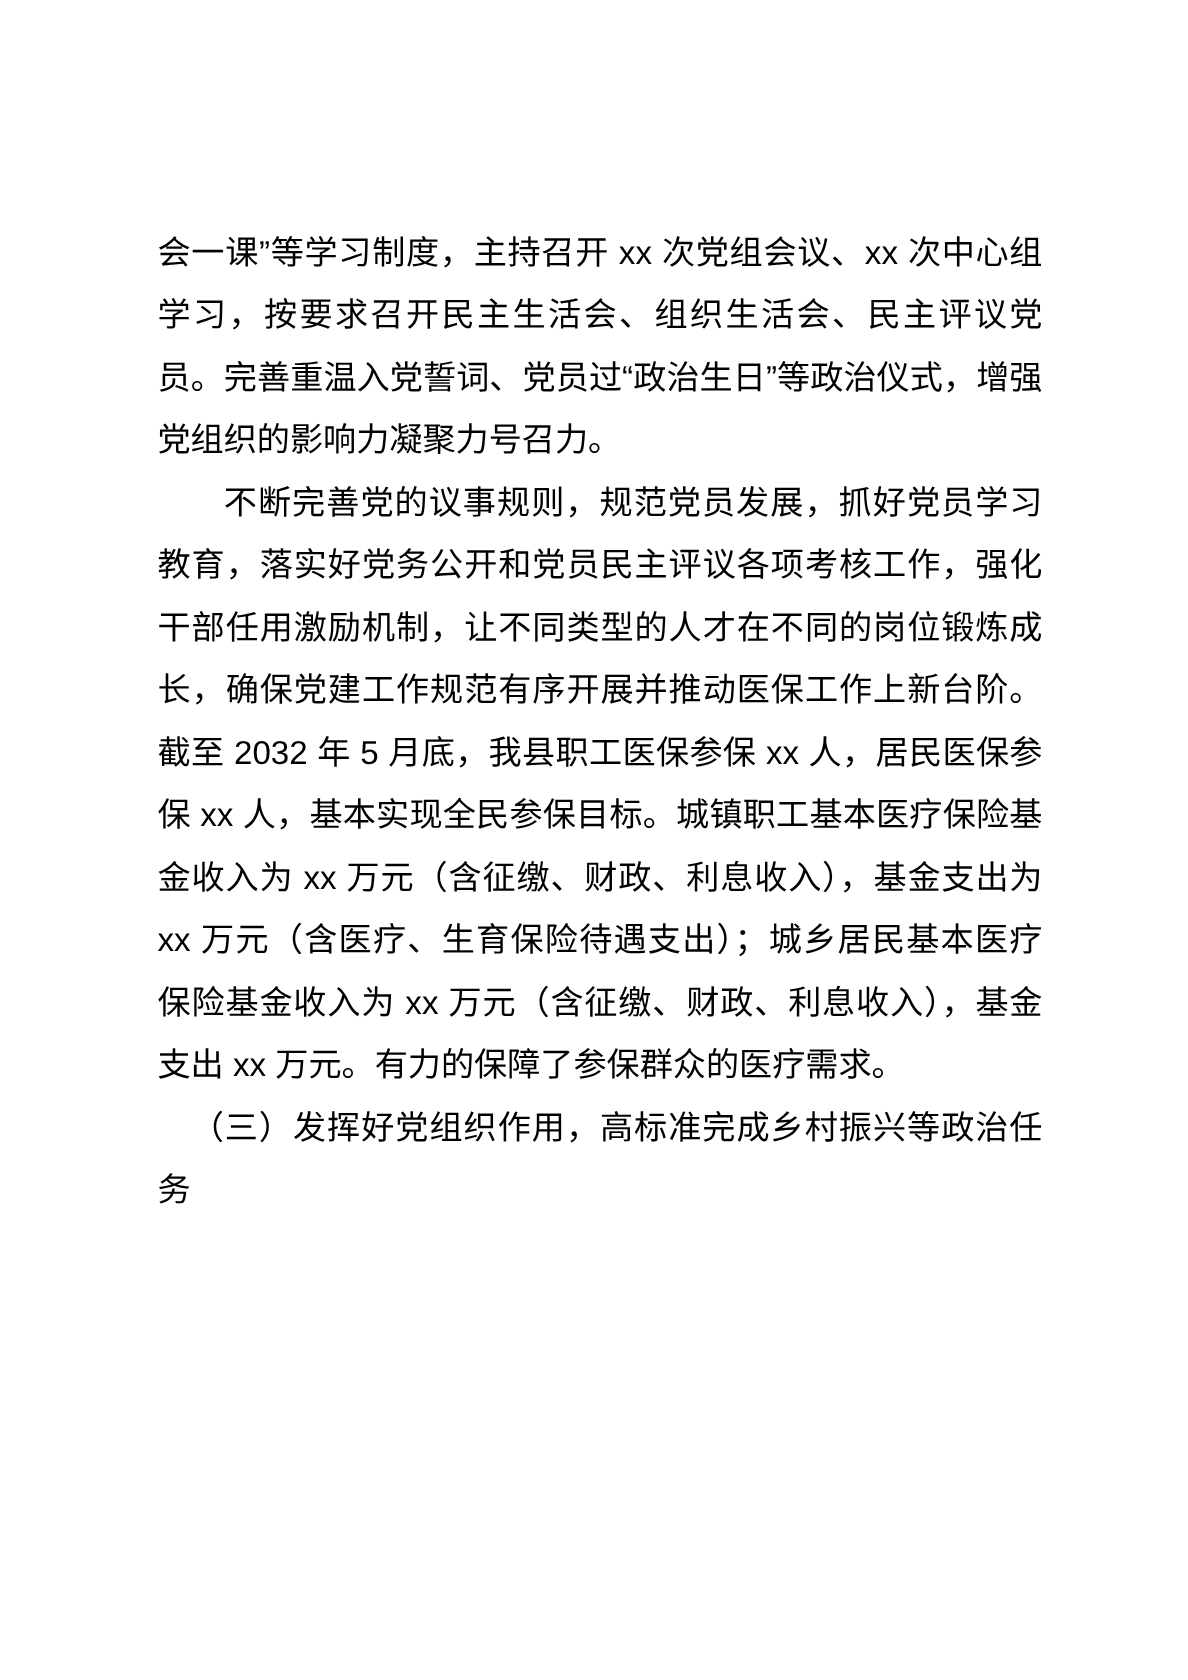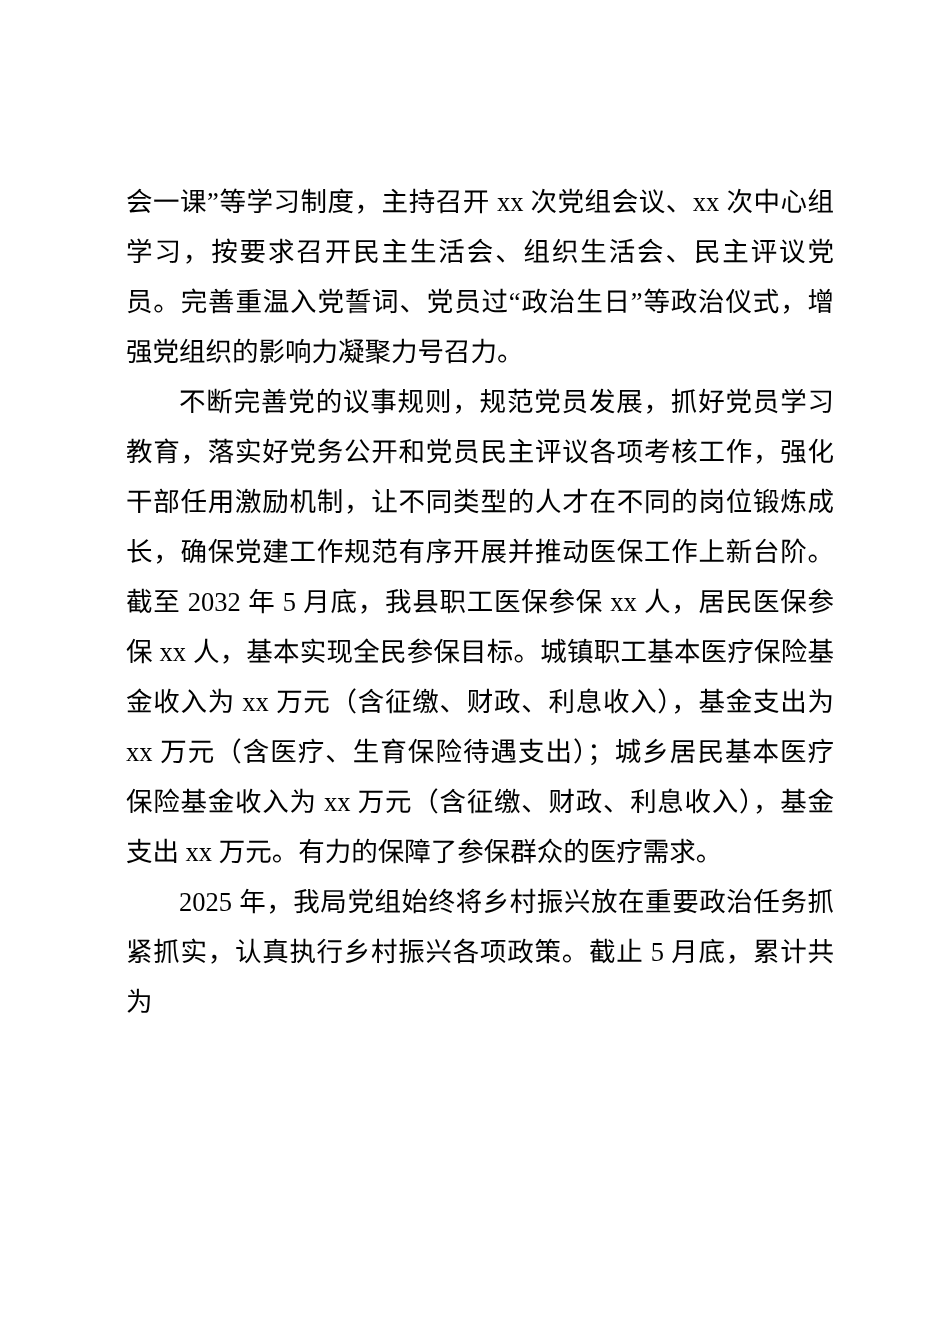--- a/index.html
+++ b/index.html
@@ -9,21 +9,21 @@
     background: #ffffff;
   }
   .doc-page {
     position: relative;
     box-sizing: border-box;
     width: 950px;
     height: 1344px;
     margin: 0;
     background: #ffffff;
     color: #000000;
-    font-family: Liberation Serif, serif;
+    font-family: Liberation Sans, sans-serif;
     font-size: 26.5px;
     line-height: 50px;
     padding: 177px 116px 0 126px;
     overflow: hidden;
   }
   .doc-page p {
     margin: 0;
     padding: 0;
     text-align: justify;
     text-justify: inter-ideograph;
@@ -32,14 +32,14 @@
   .indent-0 { text-indent: 0; }
   .indent-1 { text-indent: 1em; }
   .indent-2 { text-indent: 2em; }
 </style>
 </head>
 <body>
 
 <div class="doc-page">
   <p class="indent-0">会一课”等学习制度，主持召开 xx 次党组会议、xx 次中心组学习，按要求召开民主生活会、组织生活会、民主评议党员。完善重温入党誓词、党员过“政治生日”等政治仪式，增强党组织的影响力凝聚力号召力。</p>
   <p class="indent-2">不断完善党的议事规则，规范党员发展，抓好党员学习教育，落实好党务公开和党员民主评议各项考核工作，强化干部任用激励机制，让不同类型的人才在不同的岗位锻炼成长，确保党建工作规范有序开展并推动医保工作上新台阶。截至 2032 年 5 月底，我县职工医保参保 xx 人，居民医保参保 xx 人，基本实现全民参保目标。城镇职工基本医疗保险基金收入为 xx 万元（含征缴、财政、利息收入），基金支出为 xx 万元（含医疗、生育保险待遇支出）；城乡居民基本医疗保险基金收入为 xx 万元（含征缴、财政、利息收入），基金支出 xx 万元。有力的保障了参保群众的医疗需求。</p>
-  <p class="indent-2">2025 年，我局党组始终将乡村振兴放在重要政治任务抓紧抓实，认真执行乡村振兴各项政策。截止 5 月底，累计共为</p>
+  <p class="indent-1">（三）发挥好党组织作用，高标准完成乡村振兴等政治任务</p>
 </div>
 
 </body></html>

